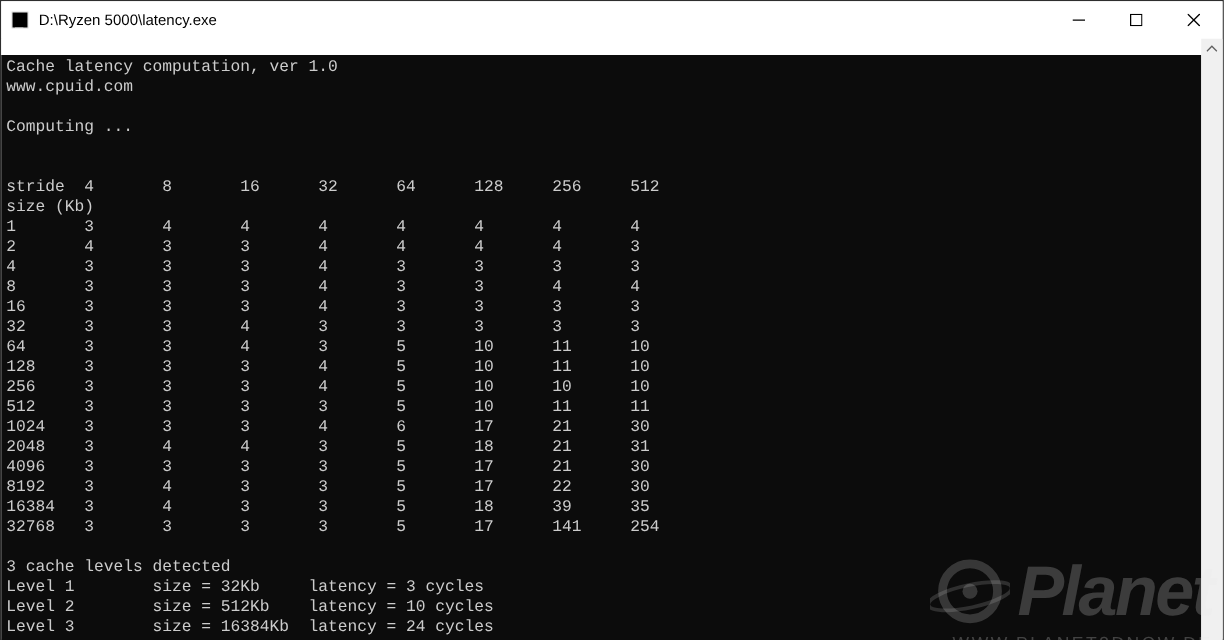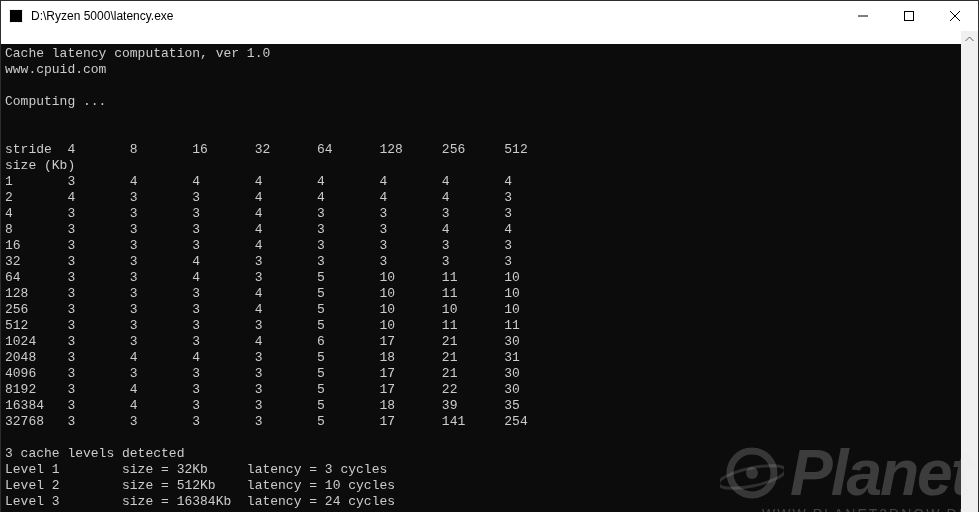--- a/index.html
+++ b/index.html
@@ -92,21 +92,21 @@
     position: absolute;
     right: 8px;
     bottom: 6px;
     color: rgba(230,230,230,0.22);
     text-align: right;
     pointer-events: none;
     font-family: Arial, Helvetica, sans-serif;
     line-height: 1;
   }
   .watermark .big {
-    font-size: 64px;
+    font-size: 56px;
     font-weight: bold;
     font-style: italic;
     letter-spacing: -2px;
     display: flex;
     align-items: center;
     justify-content: flex-start;
     gap: 6px;
   }
   .watermark .big svg { opacity: 0.9; }
   .watermark .tag {

